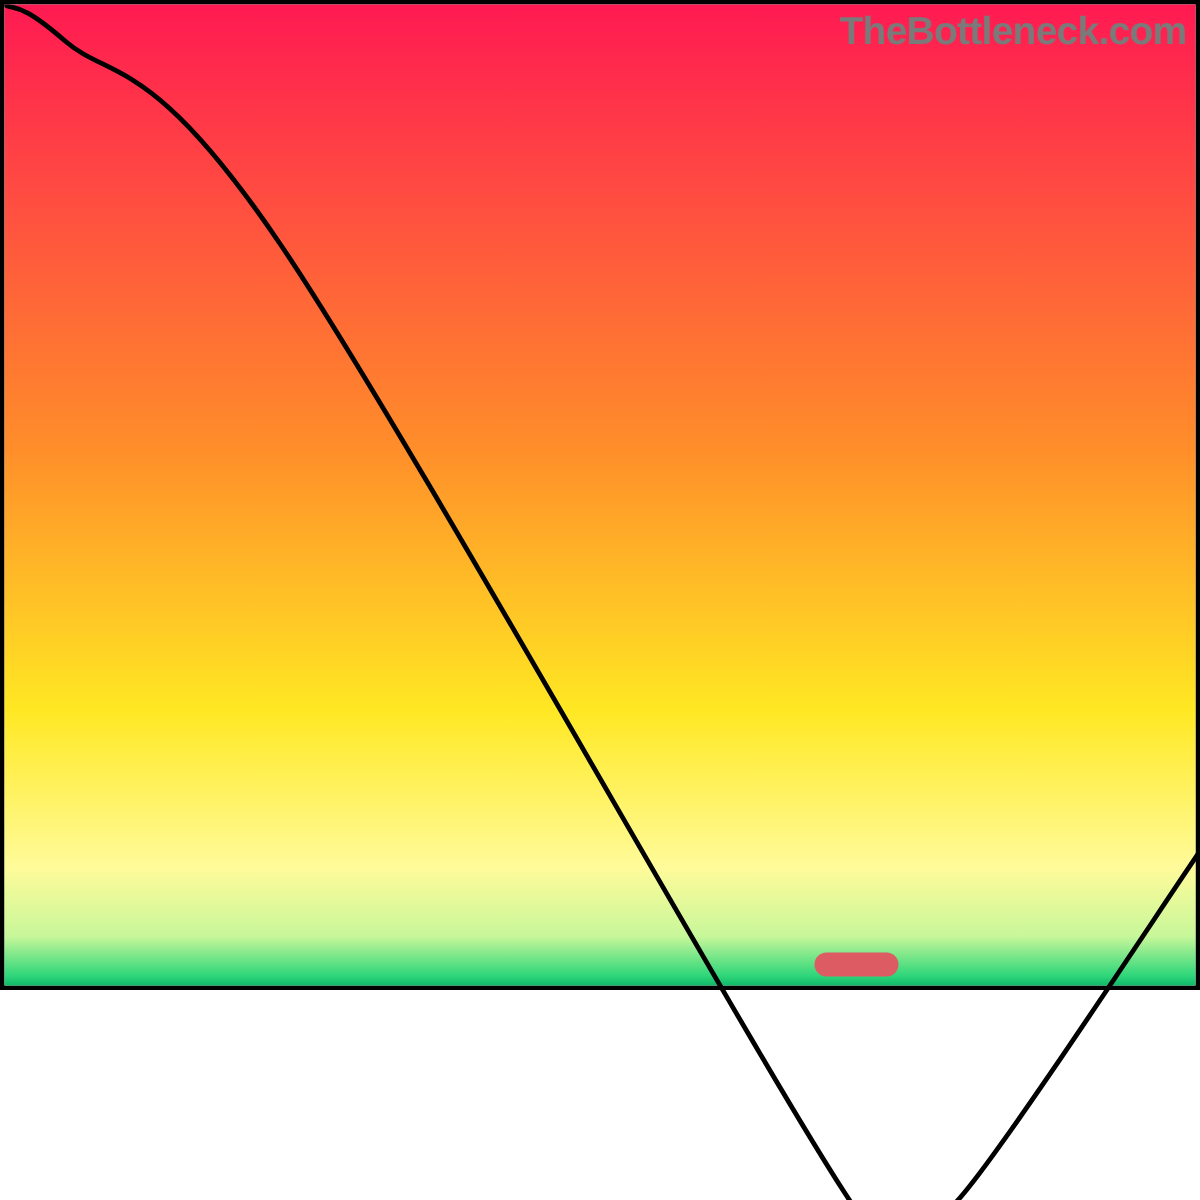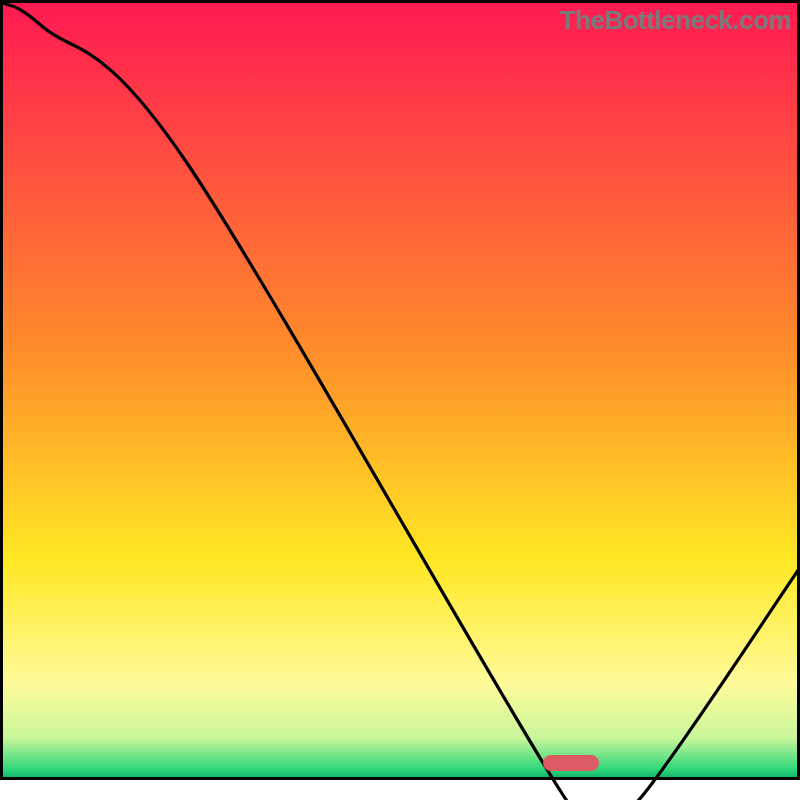--- a/index.html
+++ b/index.html
@@ -6,21 +6,21 @@
     margin: 0;
     padding: 0;
     width: 800px;
     height: 800px;
     background: #ffffff;
     overflow: hidden;
   }
   .frame {
     position: relative;
     width: 800px;
-    height: 780px;
+    height: 660px;
     box-sizing: border-box;
     border: 3px solid #000;
   }
   .watermark {
     position: absolute;
     top: 2px;
     right: 6px;
     font-family: Arial, Helvetica, sans-serif;
     font-size: 26px;
     font-weight: 600;

